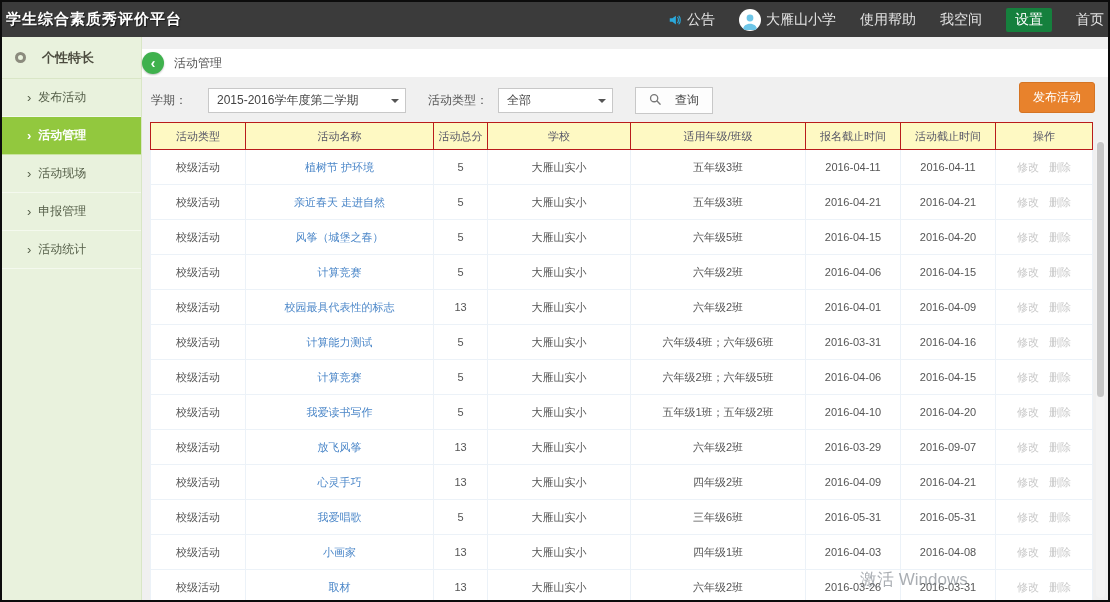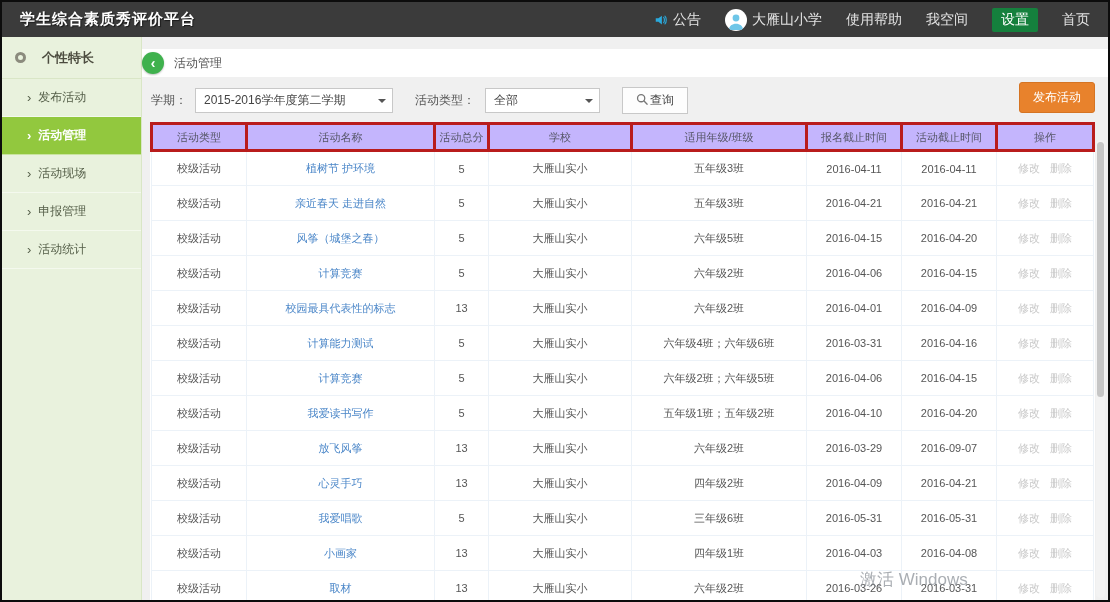--- a/index.html
+++ b/index.html
@@ -1,21 +1,21 @@
 <!DOCTYPE html>
 <html><head>
 <meta charset="utf-8">
 <style>
   * { box-sizing: border-box; margin: 0; padding: 0; }
   body { font-family: "Liberation Sans", "DejaVu Sans", sans-serif; background:#fff; }
   #screen { position:relative; width:1110px; height:602px; background:#f0f0f0; border:2px solid #0c0c0c; overflow:hidden; }
 
   
   .topbar { position:absolute; top:0; left:0; right:0; height:35px; background:#3b3b3b;
-            display:flex; align-items:center; padding:0 18px;justify-content:space-between; }
+            display:flex; align-items:center; padding:0 4px;justify-content:space-between; }
   .topbar-title { color:#fff; font-size:15px; font-weight:bold; letter-spacing:1px;
                   text-shadow:1px 1px 1px rgba(0,0,0,.6); }
   .topnav { margin-left:auto; display:flex; align-items:center; gap:24px; font-size:14px; color:#e3e3e3; }
   .topnav-item { display:flex; align-items:center; gap:5px; cursor:pointer; white-space:nowrap; }
   .topnav-item.highlight { background:#15803d; color:#fff; padding:3px 9px; border-radius:2px; }
   .speaker-icon svg { display:block; }
   .avatar { width:22px; height:22px; border-radius:50%; background:#fff; overflow:hidden;
             display:flex; align-items:flex-end; justify-content:center; }
 
   
@@ -34,39 +34,39 @@
   .breadcrumb-bar { position:relative; margin-top:12px; height:28px; background:#fff;
                     display:flex; align-items:center; }
   .back-circle { width:22px; height:22px; border-radius:50%; background:#3fb14d; color:#fff;
                  display:flex; align-items:center; justify-content:center; font-size:14px;
                  font-weight:bold; margin-left:0px; cursor:pointer; box-shadow:0 1px 2px rgba(0,0,0,.25); }
   .breadcrumb-title { margin-left:10px; font-size:12px; color:#555; }
 
   .filter-row { display:flex; align-items:center; gap:8px; margin:9px 0 0 9px; font-size:12px; color:#555; height:28px; }
   .filter-label { white-space:nowrap; }
   .select { position:relative; background:#fff; border:1px solid #c8c8c8; height:25px;
-            display:flex; align-items:center; padding:0 18px 0 8px; cursor:pointer; color:#444; }
+            display:flex; align-items:center; padding:0 18px 0 8px; cursor:pointer; color:#444;margin-left:13px; }
   .select::after { content:""; position:absolute; right:6px; top:10px; border:4px solid transparent;
                    border-top-color:#555; }
   .select.semester { width:198px; }
   .select.type { width:115px; margin-left:2px; }
-  .btn-search { display:flex; align-items:center; gap:2px; background:#fdfdfd; border:1px solid #c8c8c8;
+  .btn-search { display:flex; align-items:center; gap:14px; background:#fdfdfd; border:1px solid #c8c8c8;
                 height:27px; padding:0 13px; margin-left:14px; font-size:12px; color:#444; cursor:pointer; }
   .btn-publish { position:absolute; top:45px; right:13px; background:#e8822c; border:1px solid #d57423;
                  color:#fff; font-size:12px; padding:6px 13px; border-radius:3px; cursor:pointer; }
 
   
   .table-wrap { margin:8px 0 0 8px; position:relative; }
   table { border-collapse:collapse; table-layout:fixed; width:942px; background:#fff; font-size:11px; }
   col.c-type   { width:95px; }  col.c-name  { width:188px; }
   col.c-score  { width:54px; }  col.c-school{ width:143px; }
   col.c-grade  { width:175px; } col.c-sign  { width:95px; }
   col.c-end    { width:95px; }  col.c-ops   { width:97px; }
-  th { height:27px; background:#c4b5fd; color:#556; font-weight:normal;
-       border:3px solid #b91c1c; text-align:center; }
+  th { height:27px; background:#fef9c3; color:#556; font-weight:normal;
+       border:1px solid #b91c1c; text-align:center; }
   td { height:35px; text-align:center; color:#555; border:1px solid #ecf2f8; background:#fff;
        overflow:hidden; white-space:nowrap; }
   td a.name-link { color:#4a86c8; text-decoration:none; cursor:pointer; }
   td .op-link { color:#c9c9c9; margin:0 5px; text-decoration:none; cursor:pointer; }
 
   
   .vscroll-track { position:absolute; right:3px; top:103px; bottom:2px; width:9px; background:#f3f3f3; border-radius:5px; }
   .vscroll-thumb { position:absolute; top:2px; left:1px; width:7px; height:255px; background:#c6c6c6; border-radius:4px; }
 
   

